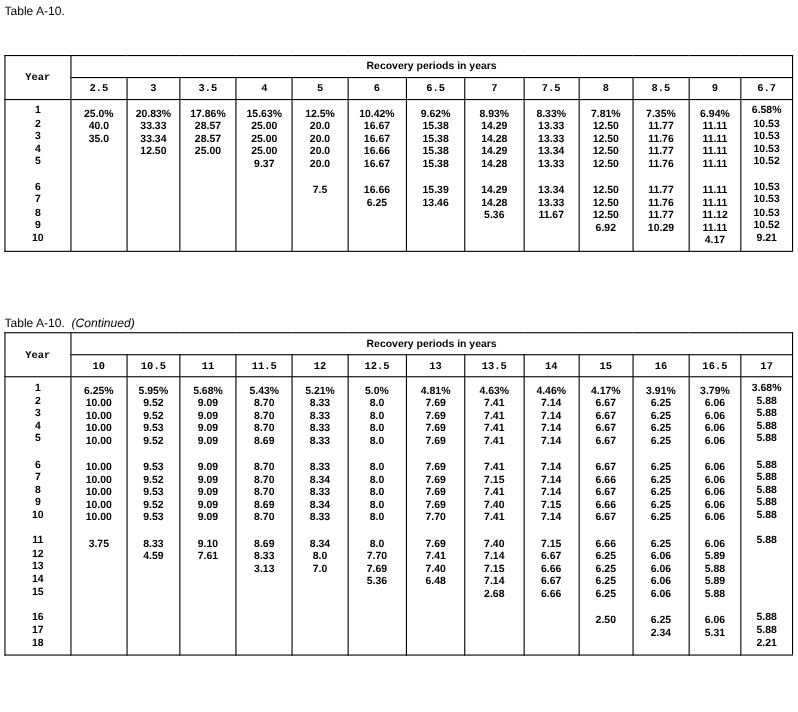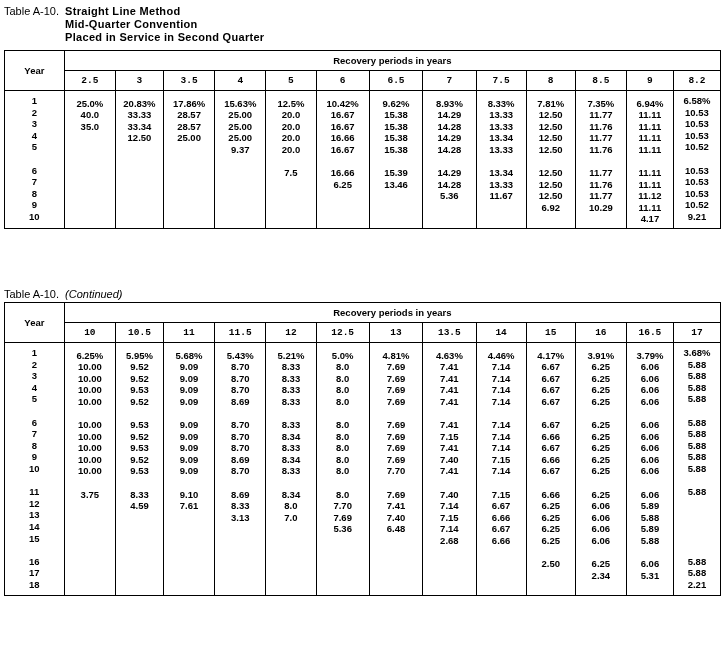--- a/index.html
+++ b/index.html
@@ -86,20 +86,21 @@
   }
   th.hdr-period {
     height: 19px;
     font-size: 10px;
     font-weight: bold;
   }
   th.hdr-year {
     width: 56px;
     font-size: 10px;
     font-weight: bold;
+    font-family: Liberation Mono, monospace;
   }
   th.hdr-col {
     height: 19px;
     font-size: 10px;
     font-weight: bold;
     font-family: Liberation Mono, monospace;
   }
   td.bodycell {
     border: none;
     border-right: 1px solid #000;
@@ -132,21 +133,21 @@
   }
   .pad-top { height: 4px; }
   .pad-bot { height: 5px; }
 </style>
 </head>
 <body>
 
 <div class="page">
 
   <div class="caption caption-1">
-    <span class="cap-label">Table A-10.</span><span class="cap-title"><div>Straight Line Method</div><div>Mid-Quarter Convention</div><div>Placed in Service in Second Quarter</div></span>
+    <span class="cap-label">Table A-10.</span>
   </div>
 
   <table class="sl tbl1">
     <colgroup>
       <col style="width:56px">
       <col style="width:48px">
         <col style="width:45px">
         <col style="width:48px">
         <col style="width:48px">
       <col style="width:47px">
@@ -170,21 +171,21 @@
       <th class="hdr-col">3.5</th>
       <th class="hdr-col">4</th>
       <th class="hdr-col">5</th>
       <th class="hdr-col">6</th>
       <th class="hdr-col">6.5</th>
       <th class="hdr-col">7</th>
       <th class="hdr-col">7.5</th>
       <th class="hdr-col">8</th>
       <th class="hdr-col">8.5</th>
       <th class="hdr-col">9</th>
-      <th class="hdr-col">8.2</th>
+      <th class="hdr-col">6.7</th>
     </tr>
     <tr>
       <td class="bodycell yearcol">
         <div class="pad-top"></div>
         <div class="stack">
               <span>1</span>
               <span>2</span>
               <span>3</span>
               <span>4</span>
               <span>5</span>

